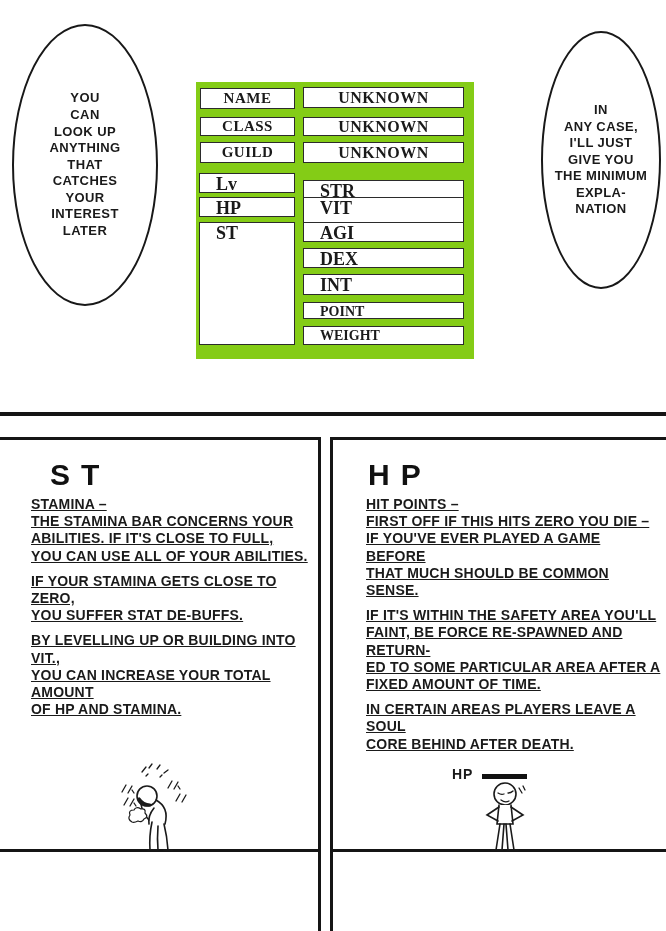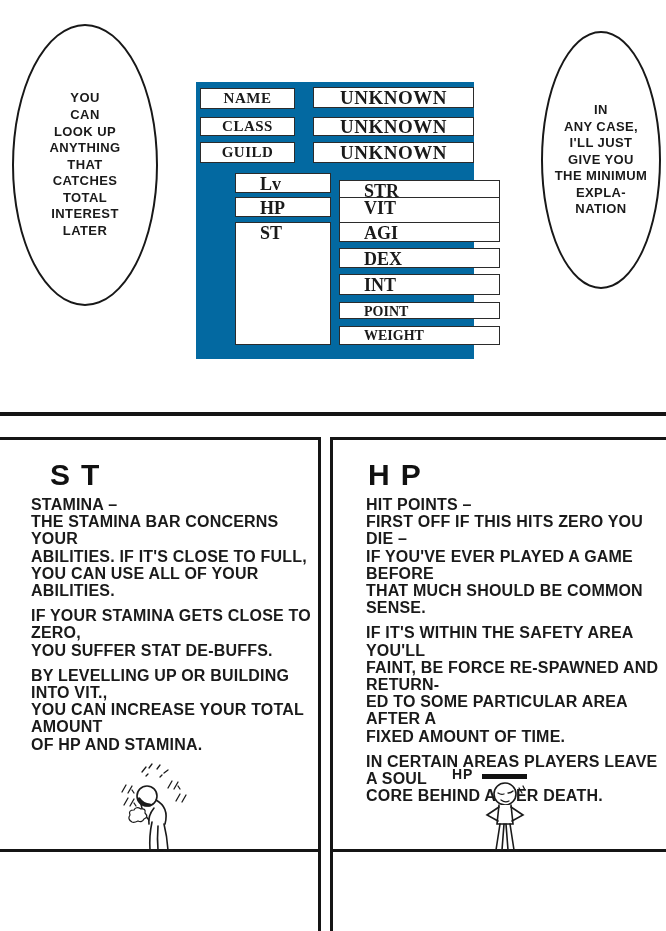--- a/index.html
+++ b/index.html
@@ -14,29 +14,29 @@
     display:flex;align-items:center;justify-content:center;text-align:center;
     background:#fff;
   }
   .bubble-left{left:12px;top:24px;width:142px;height:278px;}
   .bubble-right{left:541px;top:31px;width:116px;height:254px;}
   .bubble-text{
     font-size:13px;line-height:16.6px;letter-spacing:.4px;font-weight:bold;
     white-space:pre-line;
   }
   
-  .status-window{position:absolute;left:196px;top:82px;width:278px;height:277px;background:#0369a1;}
+  .status-window{position:absolute;left:196px;top:82px;width:278px;height:277px;background:#84cc16;}
   .cell{
     position:absolute;background:#fff;border:1.4px solid #2b2b2b;
     font-family:"Liberation Serif",serif;font-weight:bold;
     display:flex;align-items:center;box-sizing:border-box;
   }
   .label-cell{justify-content:center;font-size:15px;letter-spacing:.5px;}
-  .value-cell{justify-content:center;font-size:19px;letter-spacing:.5px;margin-left:10px;}
-  .stat-cell{justify-content:flex-start;padding-left:24px;font-size:18px;align-items:flex-start;line-height:20px;margin-left:36px;}
+  .value-cell{justify-content:center;font-size:16px;letter-spacing:.5px;}
+  .stat-cell{justify-content:flex-start;padding-left:16px;font-size:18px;align-items:flex-start;line-height:20px;}
   .stat-cell.small{font-size:14px;line-height:17px;}
   .c-name   {left:4px;  top:6px;  width:95px; height:21px;}
   .c-name-v {left:107px;top:5px;  width:161px;height:21px;}
   .c-class  {left:4px;  top:35px; width:95px; height:19px;}
   .c-class-v{left:107px;top:35px; width:161px;height:19px;}
   .c-guild  {left:4px;  top:60px; width:95px; height:21px;}
   .c-guild-v{left:107px;top:60px; width:161px;height:21px;}
   .c-lv     {left:3px;  top:91px; width:96px; height:20px;}
   .c-hp     {left:3px;  top:115px;width:96px; height:20px;}
   .c-st     {left:3px;  top:140px;width:96px; height:123px;}
@@ -56,21 +56,21 @@
   .v2        {left:330px;top:437px;width:3px;height:494px;}
   .ground-l  {left:0;   top:849px;width:318px;height:3px;}
   .ground-r  {left:333px;top:849px;width:333px;height:3px;}
   
   .heading{
     position:absolute;margin:0;font-size:30px;font-weight:bold;
     letter-spacing:11px;line-height:1;color:#111;
   }
   .st-heading{left:50px;top:460px;}
   .hp-heading{left:368px;top:460px;}
-  .body-text{position:absolute;font-size:16px;line-height:17.2px;letter-spacing:.2px;font-weight:bold;}
+  .body-text{position:absolute;font-size:14px;line-height:17.2px;letter-spacing:.2px;font-weight:bold;text-decoration:underline;}
   .para{white-space:pre-line;margin:0 0 8px 0;}
   .st-body{left:31px;top:496px;width:285px;}
   .hp-body{left:366px;top:496px;width:295px;}
   
   .figure{position:absolute;}
   .fig-left{left:112px;top:760px;width:80px;height:92px;}
   .fig-right{left:470px;top:780px;width:70px;height:72px;}
   .hp-bar-label{position:absolute;left:452px;top:766px;font-size:14px;font-weight:bold;letter-spacing:1px;}
   .hp-bar{position:absolute;left:482px;top:774px;width:45px;height:5px;background:#111;}
 </style>
@@ -79,21 +79,21 @@
 
 <div class="page">
 
   <div class="bubble bubble-left">
     <div class="bubble-text">YOU
 CAN
 LOOK UP
 ANYTHING
 THAT
 CATCHES
-TOTAL
+YOUR
 INTEREST
 LATER</div>
   </div>
   <div class="bubble bubble-right">
     <div class="bubble-text">IN
 ANY CASE,
 I'LL JUST
 GIVE YOU
 THE MINIMUM
 EXPLA-

